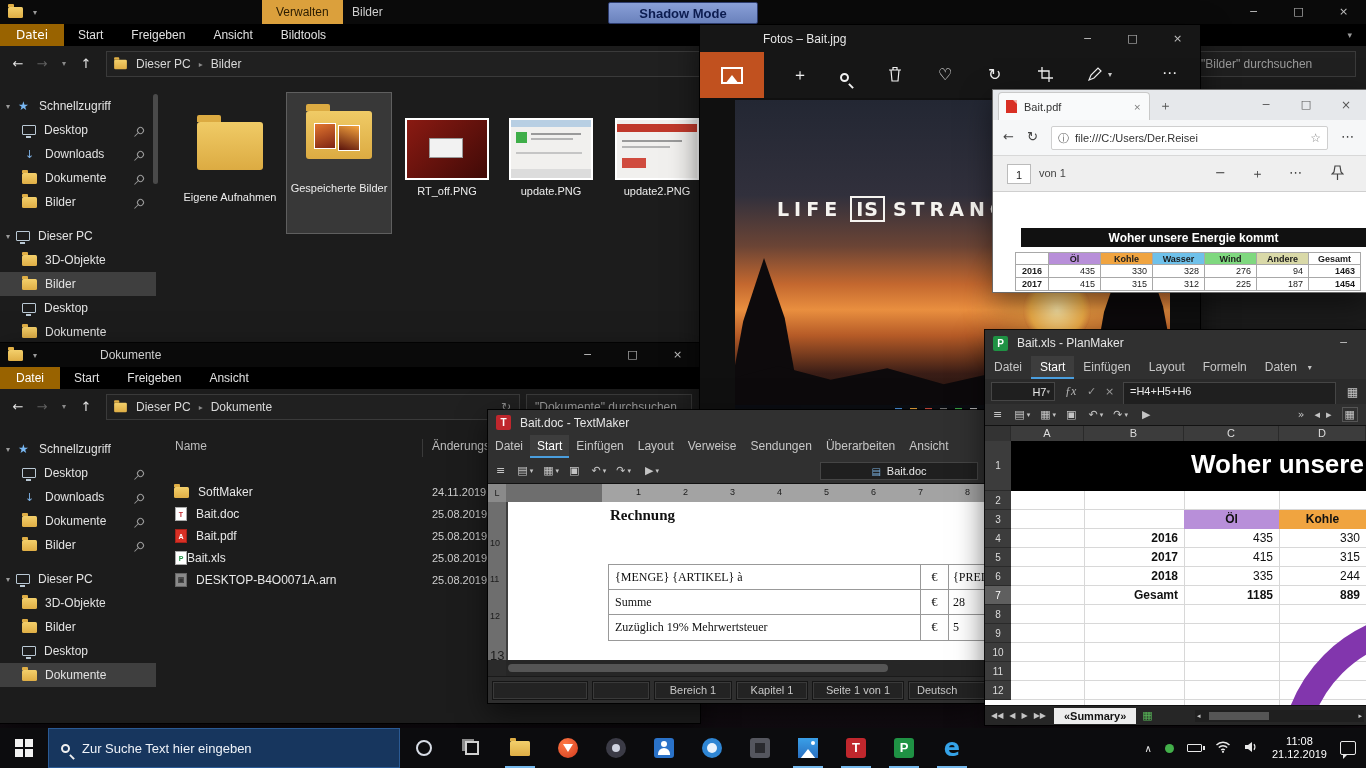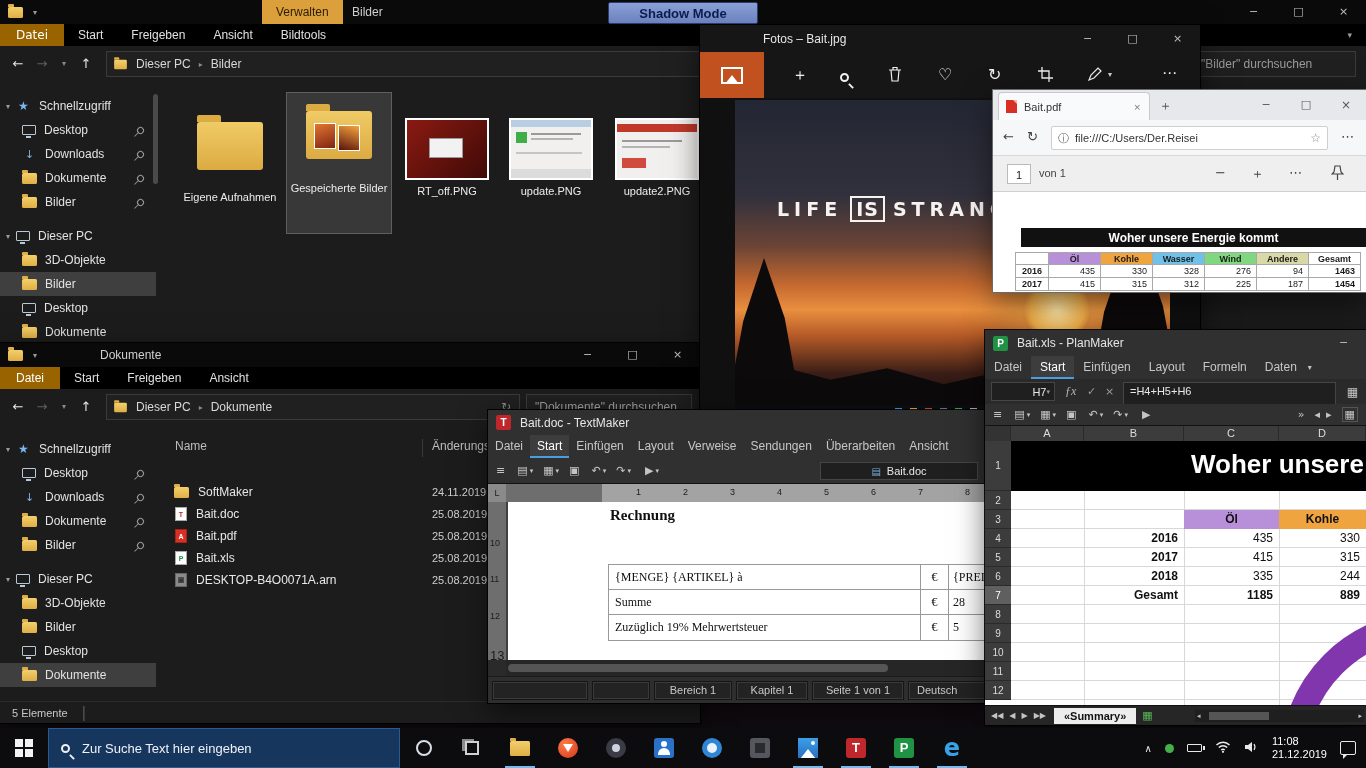--- a/index.html
+++ b/index.html
@@ -317,33 +317,29 @@
             <span style="margin-left:9px">Bait.doc</span>
             <span class="a" style="left:274px;font-size:11px;color:#cfcfcf">25.08.2019</span>
           </div>
         <div class="frow" style="left:0;top:100px;right:0">
             <span class="fico" style="margin-left:17px;background:#d93025;border-color:#a8221a;color:#fff">A</span>
             <span style="margin-left:9px">Bait.pdf</span>
             <span class="a" style="left:274px;font-size:11px;color:#cfcfcf">25.08.2019</span>
           </div>
         <div class="frow" style="left:0;top:122px;right:0">
             <span class="fico" style="margin-left:17px;color:#1f9244">P</span>
-            <span style="margin-left:9px">Bait.xls</span>
+            <span style="">Bait.xls</span>
             <span class="a" style="left:274px;font-size:11px;color:#cfcfcf">25.08.2019</span>
           </div>
         <div class="frow" style="left:0;top:144px;right:0">
             <span class="fico" style="margin-left:17px;background:#8a8a8a;border-color:#666;color:#333">▣</span>
             <span style="margin-left:9px">DESKTOP-B4O0071A.arn</span>
             <span class="a" style="left:274px;font-size:11px;color:#cfcfcf">25.08.2019</span>
           </div>
       </div>
-    </div>
-    <div class="a" style="left:0;bottom:0;right:0;height:22px;background:#1c1c1c;border-top:1px solid #2c2c2c;display:flex;align-items:center">
-      <span style="margin-left:12px;font-size:11px;color:#c8c8c8">5 Elemente</span>
-      <span style="margin-left:14px;color:#555">|</span>
     </div>
   </div>
 
   <div class="win" style="left:700px;top:25px;width:500px;height:395px;background:#151515;z-index:3">
     <div class="a" style="left:0;top:0;right:0;height:27px;background:#161616;display:flex;align-items:center">
       <span style="margin-left:63px;font-size:12px;color:#e6e6e6">Fotos – Bait.jpg</span>
       <div class="a" style="right:0;top:0;display:flex">
         <span class="wc g" style="line-height:27px">─</span>
         <span class="wc g" style="line-height:27px">□</span>
         <span class="wc g" style="line-height:27px">×</span>
@@ -749,21 +745,21 @@
           <span style="position:absolute;right:-4px;top:1px;width:2px;height:4px;background:#e8e8e8"></span>
         </span>
       <span><svg width="16" height="12" viewBox="0 0 16 12">
             <path d="M1.5 4a9 9 0 0 1 13 0M3.8 6.5a6 6 0 0 1 8.4 0M6.2 9a3 3 0 0 1 3.6 0" stroke="#e8e8e8" fill="none" stroke-width="1.4"></path>
             <circle cx="8" cy="10.8" r="1.1" fill="#e8e8e8"></circle>
           </svg></span>
       <span><svg width="15" height="12" viewBox="0 0 15 12">
             <path d="M1 4h3l4-3v10L4 8H1z" fill="#e8e8e8"></path>
             <path d="M10 3.2a5 5 0 0 1 0 5.6" stroke="#e8e8e8" fill="none" stroke-width="1.2"></path>
           </svg></span>
-      <div style="text-align:left;color:#fff;font-size:11px;line-height:13px">
+      <div style="text-align:center;color:#fff;font-size:11px;line-height:13px">
         <div>11:08</div>
         <div>21.12.2019</div>
       </div>
       <span style="width:16px;height:14px;border:1.5px solid #e8e8e8;border-radius:2px;position:relative">
           <span style="position:absolute;left:2px;bottom:-5px;border-left:0 solid transparent;border-right:5px solid transparent;border-top:5px solid #e8e8e8"></span>
         </span>
     </div>
   </div>
 
 </div>

